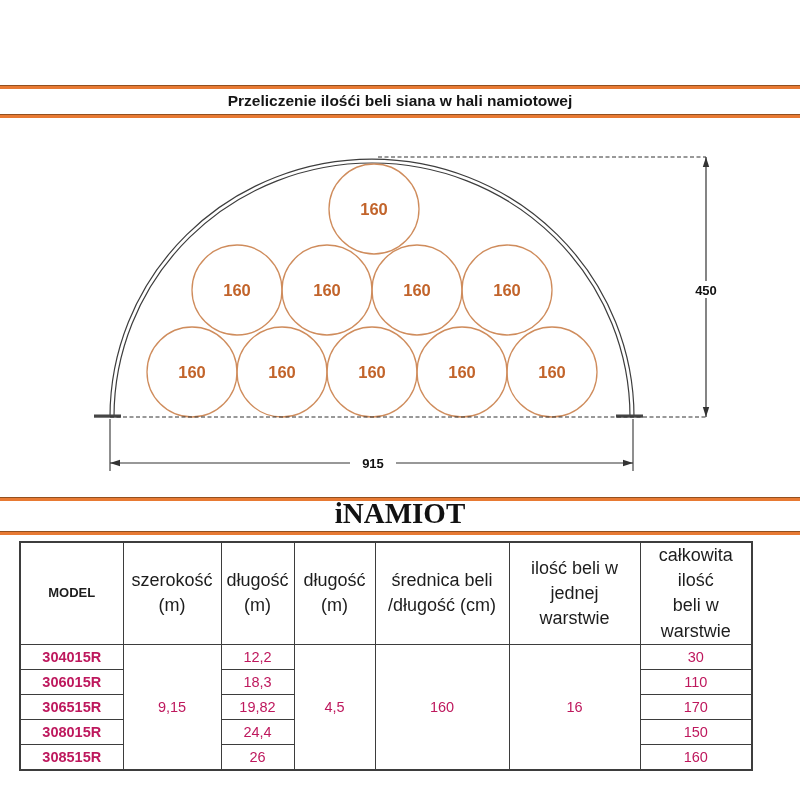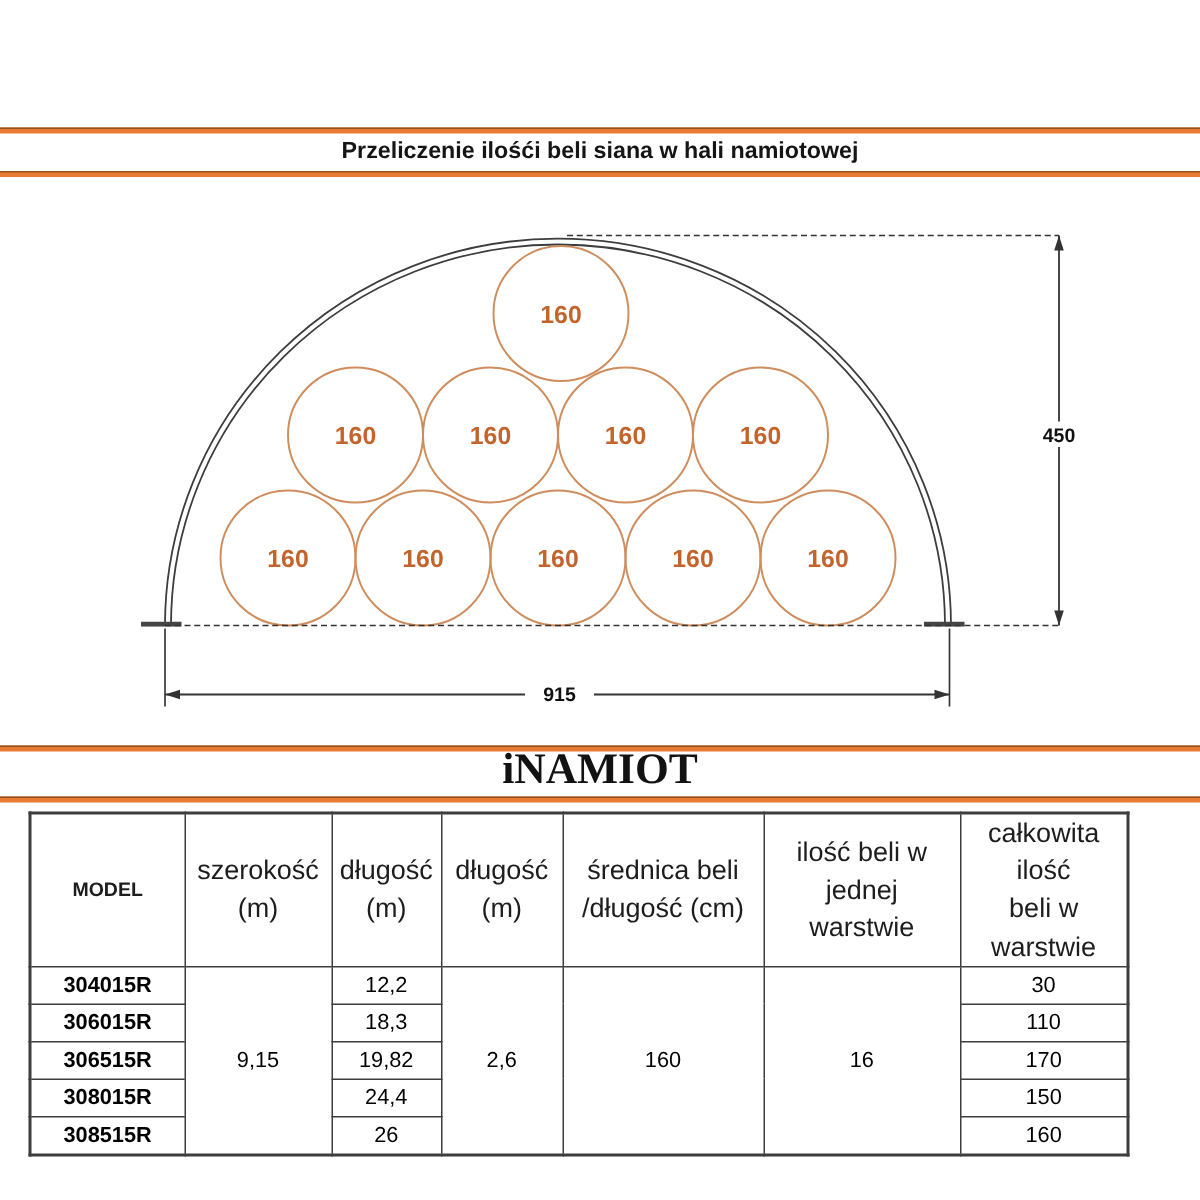--- a/index.html
+++ b/index.html
@@ -13,21 +13,21 @@
   .dim-num{font-family:"Liberation Sans",sans-serif;font-size:13px;font-weight:bold;fill:#111111;}
   #logo-band{position:absolute;top:500px;left:0;width:800px;height:31px;display:flex;
              align-items:center;justify-content:center;gap:5px;flex-direction:column;}
   #logo-text{font-family:"Liberation Serif",serif;font-weight:bold;font-size:29px;color:#121212;
              letter-spacing:0px;line-height:1;}
   #spec-table{position:absolute;left:19px;top:541px;border-collapse:collapse;table-layout:fixed;
               background:#ffffff;border:2px solid #3d3d3d;}
   #spec-table th,#spec-table td{border:1.5px solid #3d3d3d;text-align:center;vertical-align:middle;
               padding:0 2px;font-weight:normal;}
   #spec-table th{height:44px;font-size:18px;line-height:1.4;color:#1d1d1d;}
-  #spec-table td{height:24px;font-size:14.5px;color:#000000;}
+  #spec-table td{height:24px;font-size:14.5px;color:#be185d;}
   #spec-table .model-h{font-weight:bold;font-size:13px;}
   #spec-table td.model{font-weight:bold;font-size:14.5px;}
 </style>
 </head>
 <body>
 
 <div id="page">
 
   <div class="rule" style="top:85px"></div>
   <div id="title-band">Przeliczenie ilośći beli siana w hali namiotowej</div>
@@ -144,21 +144,21 @@
       </th>
       <th>
         <span style="display:block">całkowita ilość</span>
         <span style="display:block">beli w warstwie</span>
       </th>
     </tr>
     <tr>
       <td class="model">304015R</td>
       <td rowspan="5">9,15</td>
       <td>12,2</td>
-      <td rowspan="5">2,6</td>
+      <td rowspan="5">4,5</td>
       <td rowspan="5">160</td>
       <td rowspan="5">16</td>
       <td>30</td>
     </tr>
     <tr>
       <td class="model">306015R</td>
       <td>18,3</td>
       <td>110</td>
     </tr>
     <tr>

